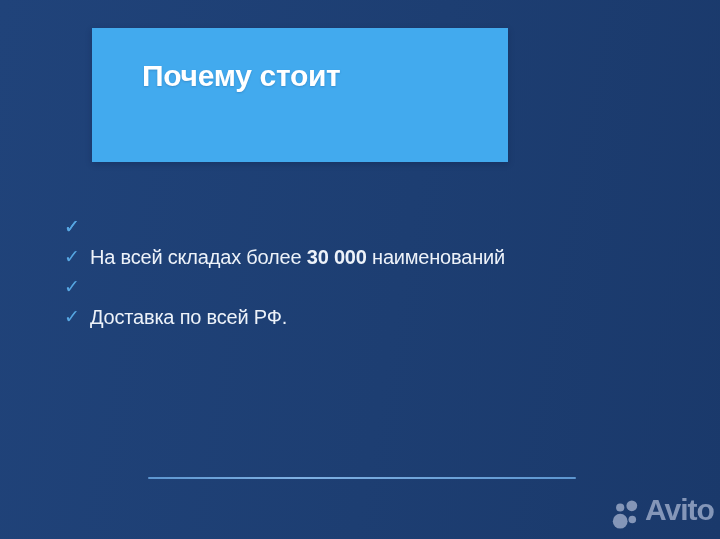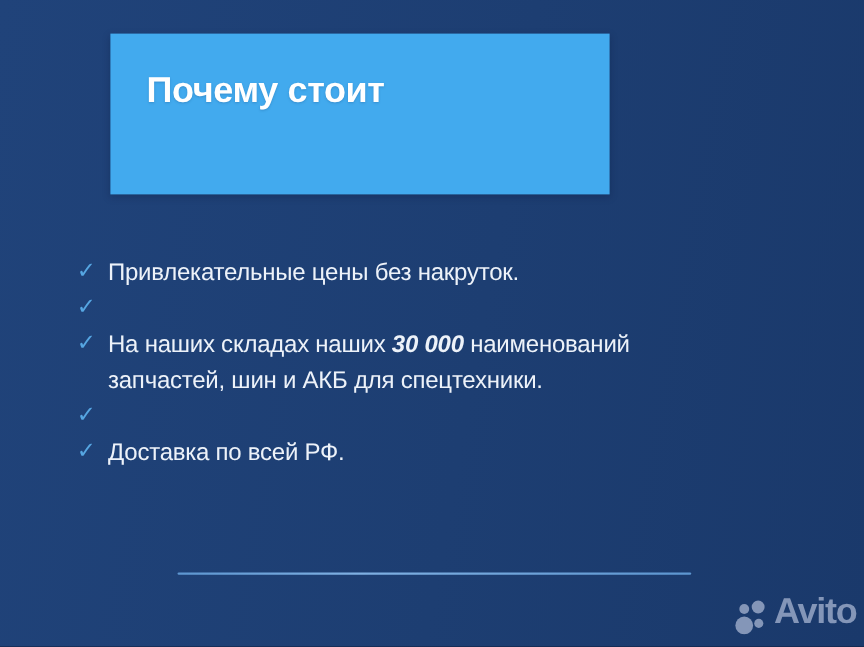--- a/index.html
+++ b/index.html
@@ -14,21 +14,21 @@
     background:linear-gradient(100deg,var(--bg-light) 0%,var(--bg) 55%,var(--bg-dark) 100%);
   }
   .header-box{
     position:absolute;
     left:92px;top:28px;
     width:416px;height:134px;
     background:var(--panel);
     box-shadow:0 2px 6px rgba(8,20,50,.25);
   }
   .header-title{
-    padding:29px 0 0 30px;
+    padding:29px 0 0 50px;
     font-size:30px;
     font-weight:bold;
     line-height:37px;
     color:var(--title);
     letter-spacing:-.3px;
     text-shadow:0 1px 2px rgba(20,60,110,.25);
   }
   .benefits-list{
     position:absolute;
     left:64px;top:212px;
@@ -44,21 +44,21 @@
   }
   .bullet .check{
     position:absolute;
     left:0;top:0;
     width:20px;
     font-size:19px;
     line-height:30px;
     color:var(--check);
     font-weight:bold;
   }
-  .bullet .bold{font-weight:bold;font-style:italic;}
+  .bullet .bold{font-weight:bold;}
   .divider{
     position:absolute;
     left:148px;top:477px;
     width:428px;height:2px;
     background:linear-gradient(90deg,var(--divider) 0%,#7fb0e2 35%,var(--divider) 100%);
     border-radius:1px;
   }
   .avito-logo{
     position:absolute;
     left:611px;top:498px;
@@ -82,23 +82,23 @@
 
 <div class="canvas">
 
   <div class="header-box">
     <div class="header-title">
       <div>Почему стоит</div>
     </div>
   </div>
 
   <div class="benefits-list">
-      <div class="bullet"><span class="check">✓</span><span><span>Привлекательные цены без накруток.</span></span></div>
+      <div class="bullet"><span class="check">✓</span></div>
       <div class="bullet"><span class="check">✓</span><span><br></span></div>
-      <div class="bullet"><span class="check">✓</span><span><span>На наших складах наших </span><span class="bold">30 000</span><span> наименований</span><br><span>запчастей, шин и АКБ для спецтехники.</span></span></div>
+      <div class="bullet"><span class="check">✓</span><span><span>На всей складах более </span><span class="bold">30 000</span><span> наименований</span><br></span></div>
       <div class="bullet"><span class="check">✓</span><span><br></span></div>
       <div class="bullet"><span class="check">✓</span><span><span>Доставка по всей РФ.</span></span></div>
     </div>
 
   <div class="divider"></div>
 
   <div class="avito-logo">
     <svg width="30" height="31" viewBox="0 0 30 31">
       <circle cx="9.2" cy="9.5" r="4.1" class="brand-fill" fill="#8496b8"></circle>
       <circle cx="20.8" cy="7.8" r="5.4" class="brand-fill" fill="#8496b8"></circle>

